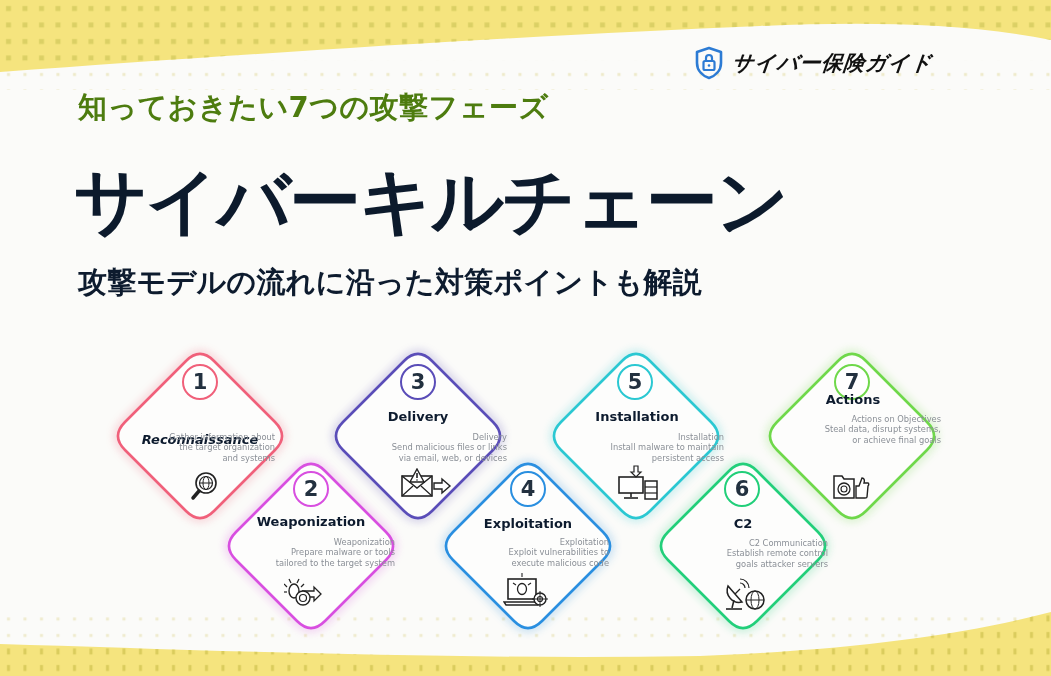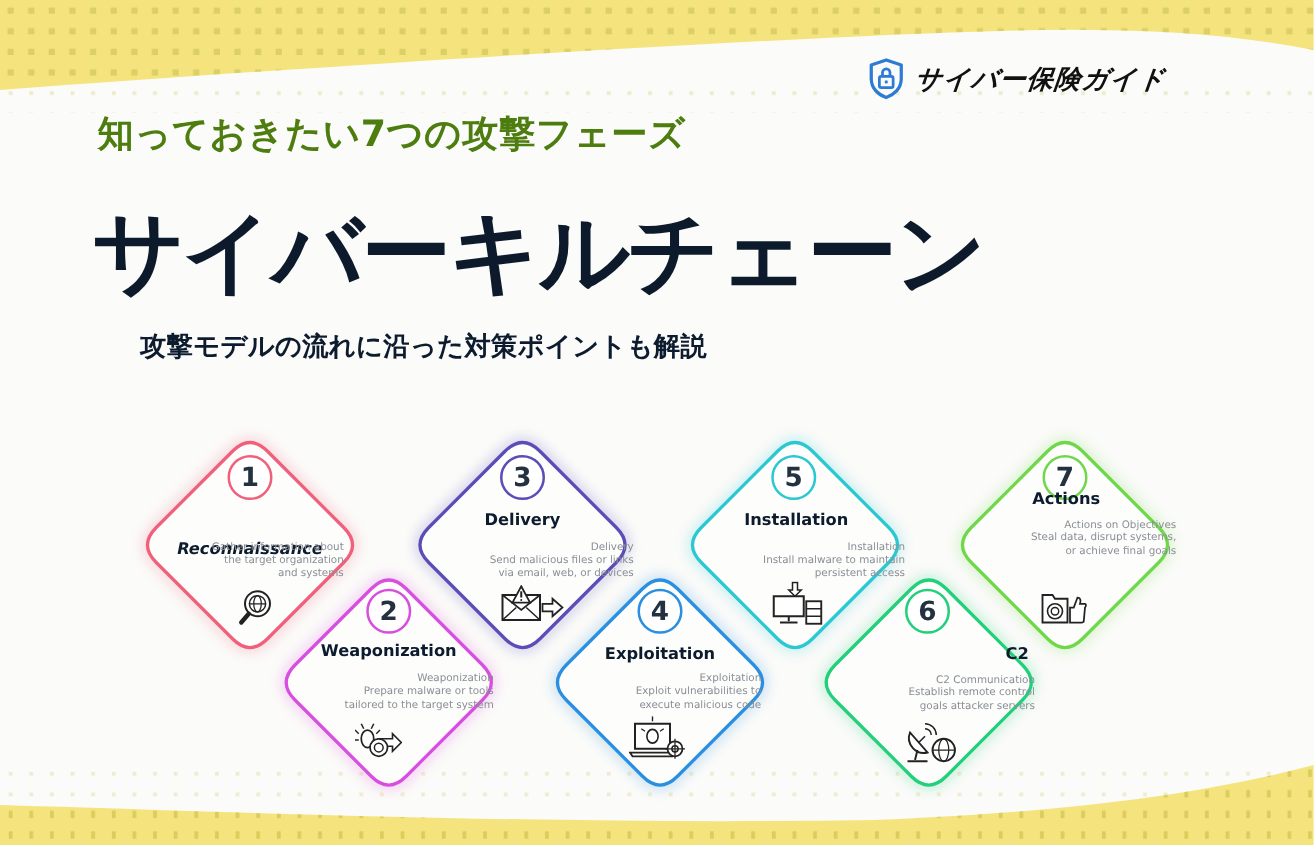--- a/index.html
+++ b/index.html
@@ -29,21 +29,21 @@
     display: flex; align-items: baseline; white-space: nowrap; flex-direction: column;
   }
   .headline .big {
     font-size: 72px; font-weight: 900; color: #0c1a2c; letter-spacing: -2px;
   }
   .headline .small {
     font-size: 46px; font-weight: 900; color: #0c1a2c; margin-left: 2px; letter-spacing: -1px;
   }
   .subline {
     position: absolute; left: 78px; top: 263px; z-index: 3;
-    font-size: 21px; font-weight: 700; color: #0d1b2e; letter-spacing: 0.3px; margin-left: 34px;
+    font-size: 29px; font-weight: 700; color: #0d1b2e; letter-spacing: 0.3px;
   }
   .diagram { position: absolute; left: 0; top: 0; width: 1051px; height: 676px; z-index: 2; }
   .phase-num {
     position: absolute; width: 36px; height: 36px; border-radius: 50%;
     border: 2.5px solid; box-sizing: border-box; background: #fff;
     display: flex; align-items: center; justify-content: center;
     font-weight: 700; font-size: 21px; color: #233140; z-index: 4;
   }
   .phase-title {
     position: absolute; font-weight: 700; font-size: 13px; color: #0d1b2e;
@@ -224,21 +224,21 @@
     <line x1="7" y1="33" x2="21" y2="33" stroke="#222" stroke-width="1.6"></line>
     <path d="M17 1 L17 7 L14 7 L19 12 L24 7 L21 7 L21 1 Z" fill="#fff" stroke="#222" stroke-width="1.2"></path>
     <rect x="28" y="16" width="12" height="18" fill="#fff" stroke="#222" stroke-width="1.5"></rect>
     <line x1="28" y1="22" x2="40" y2="22" stroke="#222" stroke-width="1.2"></line>
     <line x1="28" y1="28" x2="40" y2="28" stroke="#222" stroke-width="1.2"></line>
   </svg>
 </div>
 
 <div>
   <div class="phase-num" style="left:724px;top:471px;border-color:#22cf7a;">6</div>
-  <div class="phase-title" style="left:663px;top:516px;width:160px;text-align:right;">C2</div>
+  <div class="phase-title" style="left:663px;top:516px;width:160px;">C2</div>
   <div class="phase-desc" style="left:698px;top:538px;width:130px;">C2 Communication
 Establish remote control
 goals attacker servers</div>
   <svg class="phase-icon" style="left:724px;top:578px;width:42px;height:34px;" viewBox="0 0 42 34">
     <path d="M4 8 A12 12 0 0 0 18 24 Z" fill="#fff" stroke="#222" stroke-width="1.5"></path>
     <line x1="11" y1="16" x2="16" y2="11" stroke="#222" stroke-width="1.3"></line>
     <path d="M16 5 A5 5 0 0 1 21 10 M16 1 A9 9 0 0 1 25 10" fill="none" stroke="#222" stroke-width="1.2"></path>
     <line x1="10" y1="22" x2="8" y2="30" stroke="#222" stroke-width="1.5"></line>
     <line x1="2" y1="31" x2="18" y2="31" stroke="#222" stroke-width="1.6"></line>
     <circle cx="31" cy="22" r="9" fill="#fff" stroke="#222" stroke-width="1.5"></circle>

